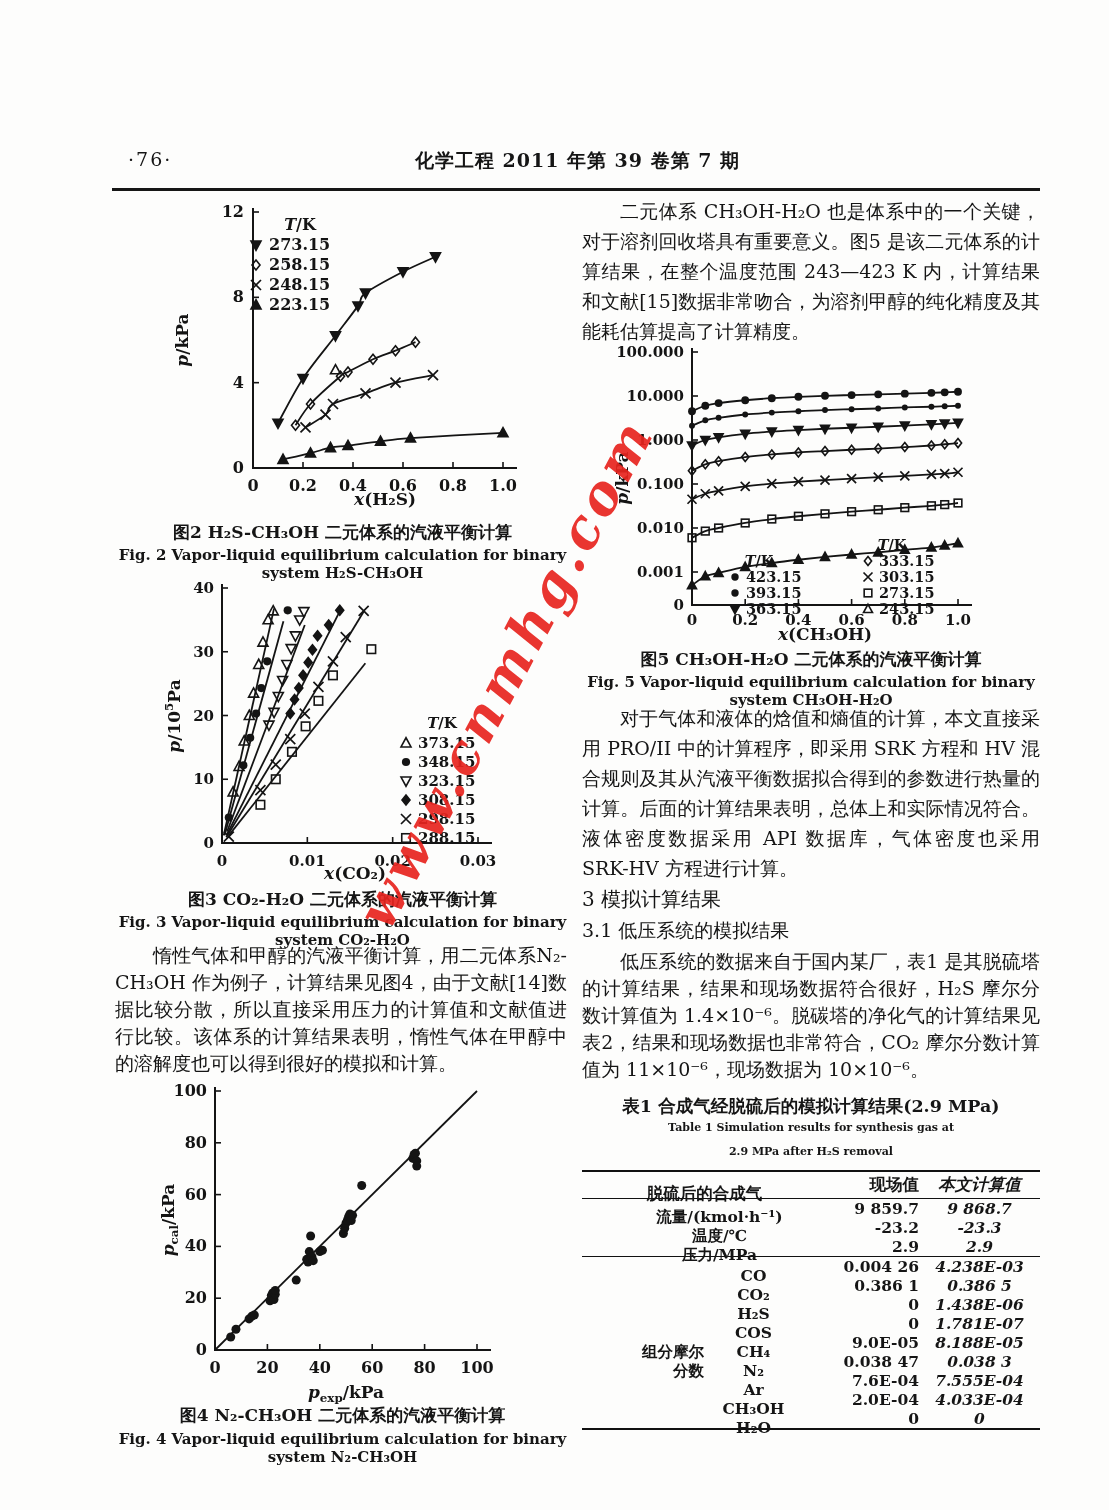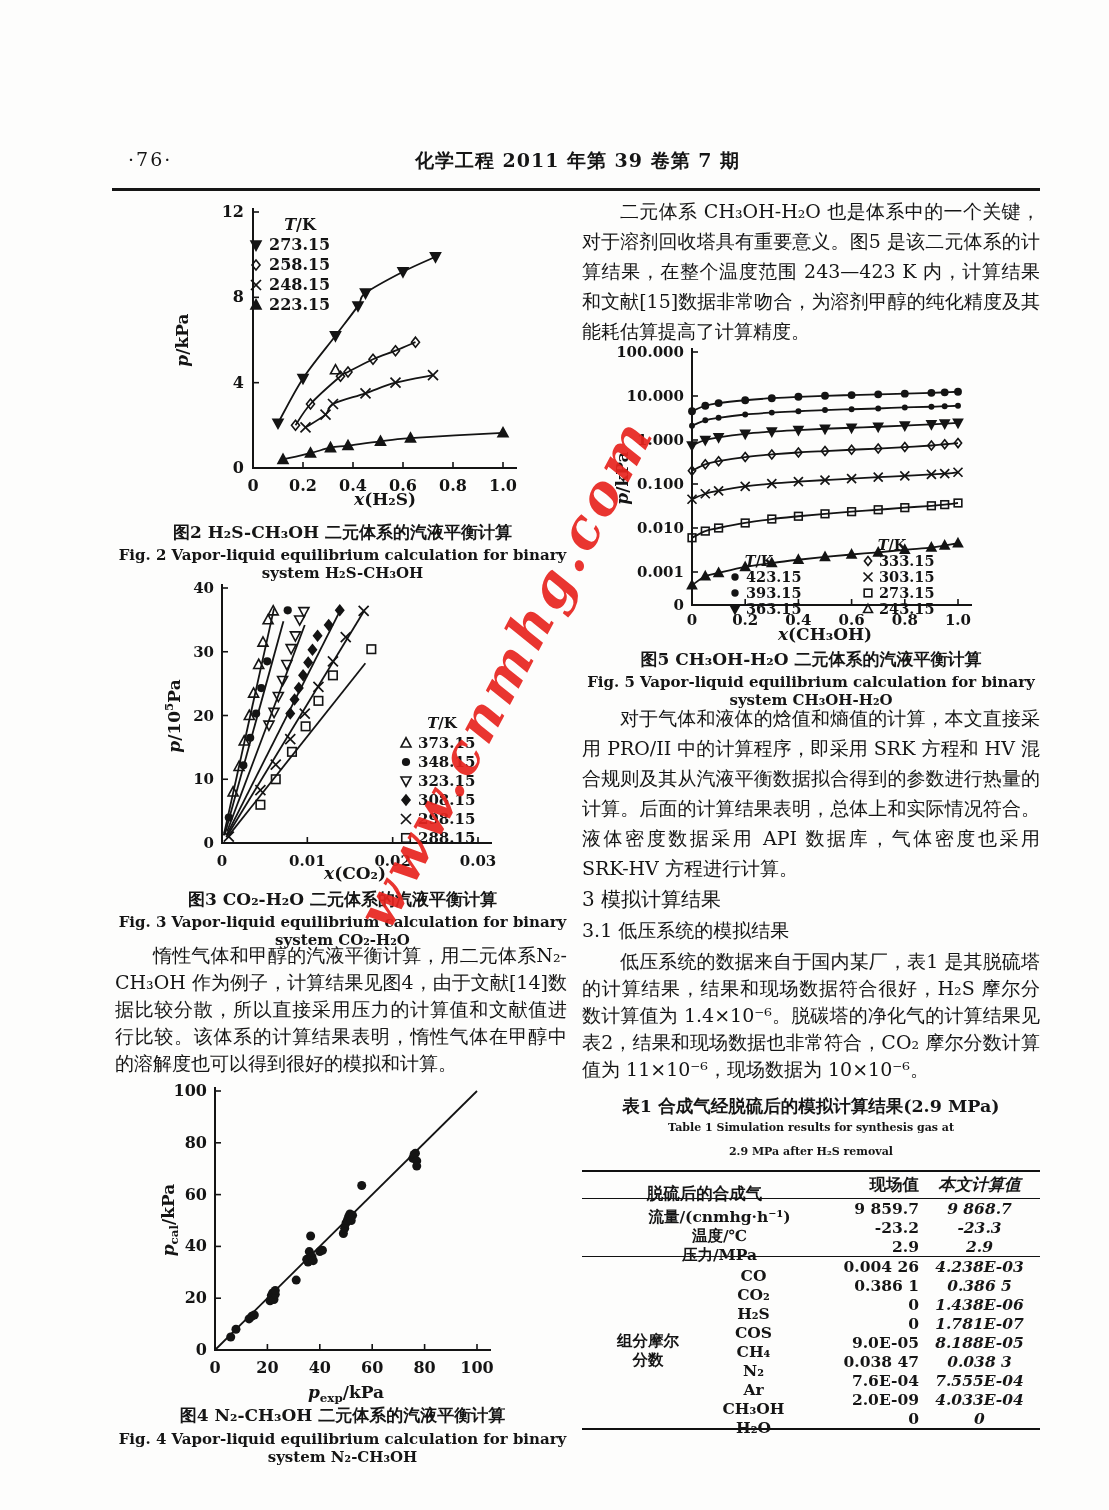--- a/index.html
+++ b/index.html
@@ -468,21 +468,21 @@
 <div class="abs tbl-title-en" style="left:582px;top:1121px;width:458px;">Table 1  Simulation results for synthesis gas at</div>
 <div class="abs tbl-title-en" style="left:582px;top:1145px;width:458px;">2.9 MPa after H₂S removal</div>
 
 <div id="table1">
     <div class="trow thead">
       <div class="c1">脱硫后的合成气</div>
       <div class="c2">现场值</div>
       <div class="c3">本文计算值</div>
     </div>
     <div class="trow ">
-      <div class="c1 prop">流量/(cnmhg·h⁻¹)</div>
+      <div class="c1 prop">流量/(kmol·h⁻¹)</div>
       <div class="c2">9 859.7</div>
       <div class="c3">9 868.7</div>
     </div>
     <div class="trow ">
       <div class="c1 prop">温度/℃</div>
       <div class="c2">-23.2</div>
       <div class="c3">-23.3</div>
     </div>
     <div class="trow prop-last">
       <div class="c1 prop">压力/MPa</div>
@@ -519,27 +519,27 @@
       <div class="c2">0.038 47</div>
       <div class="c3">0.038 3</div>
     </div>
     <div class="trow ">
       <div class="c1 comp">Ar</div>
       <div class="c2">7.6E-04</div>
       <div class="c3">7.555E-04</div>
     </div>
     <div class="trow ">
       <div class="c1 comp">CH₃OH</div>
-      <div class="c2">2.0E-09</div>
+      <div class="c2">2.0E-04</div>
       <div class="c3">4.033E-04</div>
     </div>
     <div class="trow ">
       <div class="c1 comp">H₂O</div>
       <div class="c2">0</div>
       <div class="c3">0</div>
     </div>
-    <div id="group-label" style="top: 159px;">
+    <div id="group-label" style="top: 170px; text-align: right;">
       <div>组分摩尔</div>
       <div>分数</div>
     </div>
   </div>
 
 <div class="abs watermark">www.cnmhg.com</div>
 
 </body></html>

